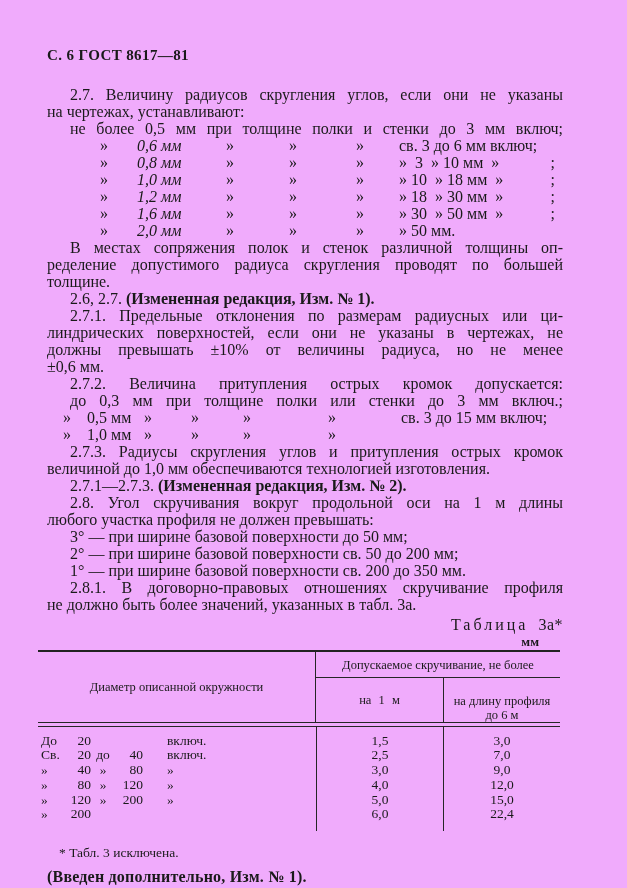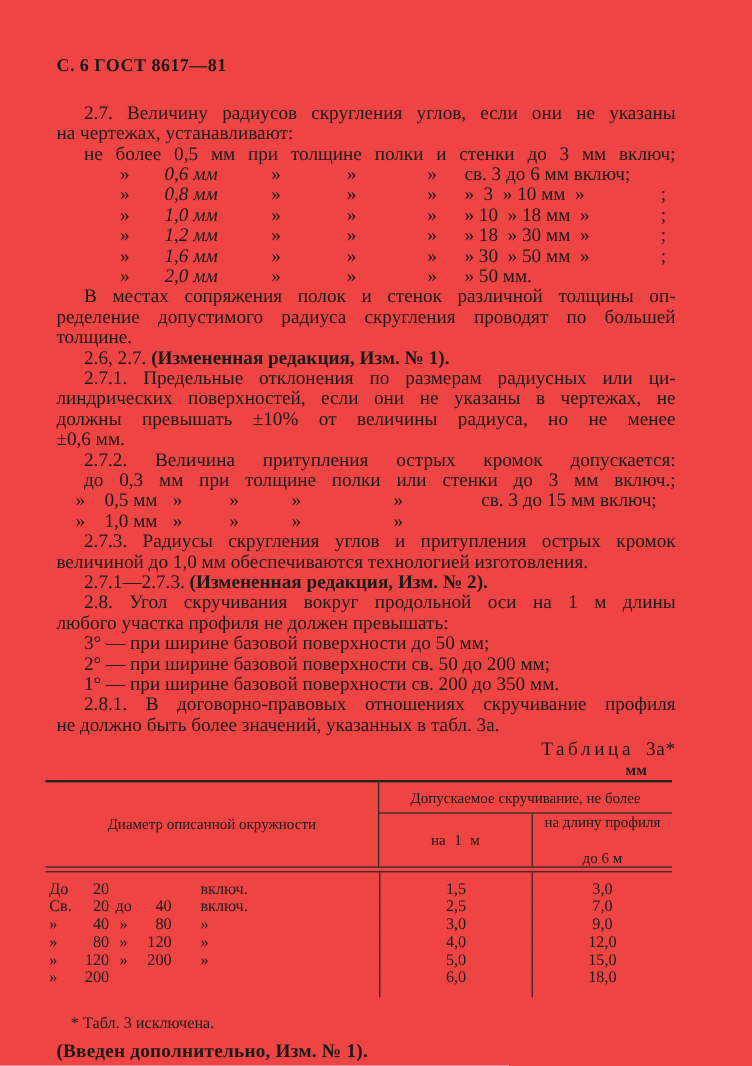--- a/index.html
+++ b/index.html
@@ -1,56 +1,56 @@
 <!DOCTYPE html>
 <html><head>
 <meta charset="utf-8">
 <style>
   html,body{margin:0;padding:0;}
   body{
     width:627px;height:888px;background:#fdfdfb;color:#1a1a1a;
     font-family:"Liberation Serif","DejaVu Serif",serif;
     -webkit-font-smoothing:antialiased;
   }
-  .page{position:relative;width:627px;height:888px;overflow:hidden;background:#ef4444;}
+  .page{position:relative;width:627px;height:888px;overflow:hidden;background:#f0abfc;}
   .running-header{position:absolute;left:47px;top:47px;font-size:15px;font-weight:700;letter-spacing:.4px;}
   .content{position:absolute;left:47px;top:86px;width:516px;font-size:16px;line-height:17px;}
   .line{min-height:17px;}
   .jt{text-align:justify;text-align-last:justify;}
   .ind{text-indent:23px;}
   .bold{font-weight:700;}
   .drow{display:flex;}
   
   .r1c1{width:90px;text-align:center;padding-left:24px;box-sizing:border-box;}
   .r1c2{width:70px;font-style:italic;}
   .r1c3{width:46px;text-align:center;}
   .r1c4{width:80px;text-align:center;}
   .r1c5{width:54px;text-align:center;}
-  .r1tail{flex:1;display:flex;}
+  .r1tail{flex:1;display:flex;margin-left:12px;}
   .ttext{white-space:pre;}
   .punct{margin-left:auto;padding-right:8px;}
   
   .r2c1{width:40px;text-align:center;}
   .r2c2{width:50px;}
   .r2c3{width:22px;text-align:center;}
   .r2c4{width:72px;text-align:center;}
   .r2c5{width:32px;text-align:center;}
   .r2c6{width:138px;text-align:center;}
   .r2tail{flex:1;white-space:pre;}
   
   .tbl-label{margin-top:3px;text-align:right;font-size:16px;height:17px;}
   .tbl-label .sp-word{letter-spacing:3px;}
   .tbl-label .sp-num{margin-left:10px;letter-spacing:.5px;}
   .tbl-unit{text-align:right;font-weight:700;font-size:13px;height:15px;transform:translateX(-24px);}
   .gtable{margin-left:-9px;width:522px;border-top:2.5px solid #222;margin-top:2px;}
   .t-head{display:grid;grid-template-columns:278px 127px 117px;grid-template-rows:26px 44px;font-size:12.5px;line-height:14px;}
   .th-diam{grid-row:1/3;grid-column:1;border-right:1.5px solid #262626;display:flex;align-items:center;justify-content:center;}
   .th-twist{grid-column:2/4;border-bottom:1.5px solid #262626;display:flex;align-items:center;justify-content:center;}
   .th-m{grid-column:2;display:flex;align-items:center;justify-content:center;word-spacing:4px;}
-  .th-len{grid-column:3;border-left:1.5px solid #262626;display:flex;flex-direction:column;align-items:center;justify-content:space-between;text-align:center;}
+  .th-len{grid-column:3;border-left:1.5px solid #262626;display:flex;flex-direction:column;align-items:center;justify-content:flex-end;text-align:center;}
   .t-dline{height:2.5px;border-top:1.5px solid #262626;border-bottom:1.5px solid #262626;}
   .t-body{font-size:13.5px;}
   .t-row{display:grid;grid-template-columns:278px 127px 117px;height:14.8px;line-height:14.8px;}
   .t-row.sp-top{height:7px;}
   .t-row.sp-bot{height:9px;}
   .tb-c2,.tb-c3{border-left:1.5px solid #262626;text-align:center;}
   .sa{display:inline-block;width:24px;padding-left:3px;box-sizing:content-box;}
   .sb{display:inline-block;width:26px;text-align:right;}
   .sc{display:inline-block;width:24px;text-align:center;}
   .sd{display:inline-block;width:28px;text-align:right;}
@@ -225,21 +225,21 @@
           <span class="tb-c3">12,0</span>
         </div>
         <div class="t-row">
           <span class="tb-c1"><span class="sa">»</span><span class="sb">120</span><span class="sc">»</span><span class="sd">200</span><span class="se">»</span></span>
           <span class="tb-c2">5,0</span>
           <span class="tb-c3">15,0</span>
         </div>
         <div class="t-row">
           <span class="tb-c1"><span class="sa">»</span><span class="sb">200</span><span class="sc"></span><span class="sd"></span><span class="se"></span></span>
           <span class="tb-c2">6,0</span>
-          <span class="tb-c3">18,0</span>
+          <span class="tb-c3">22,4</span>
         </div>
 
         <div class="t-row sp-bot">
             <span></span>
             <span class="tb-c2"></span>
             <span class="tb-c3"></span>
           </div>
       </div>
     </div>
 

